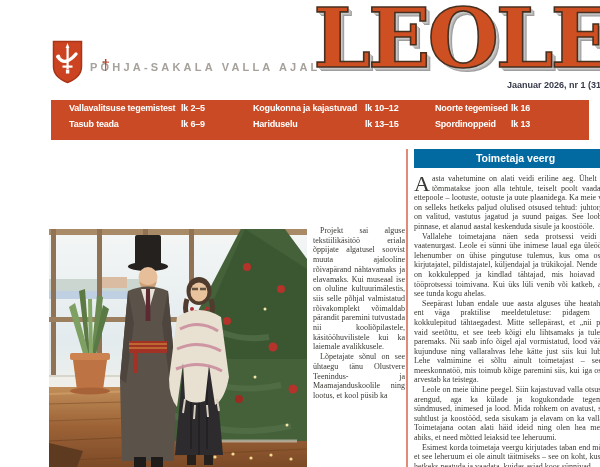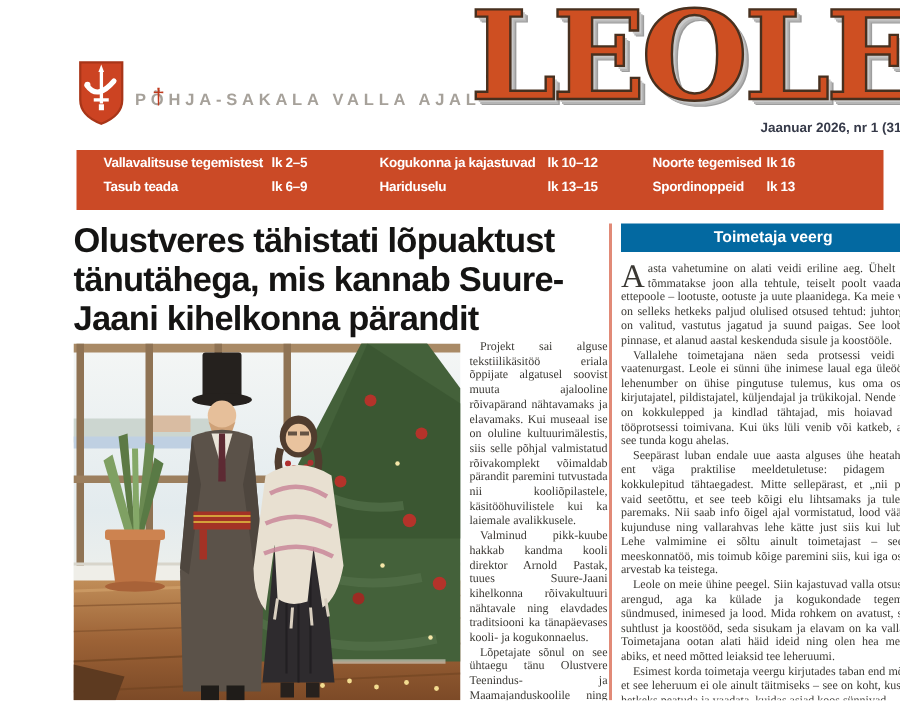--- a/index.html
+++ b/index.html
@@ -78,23 +78,20 @@
     <span>Noorte tegemised</span>
     <span>lk 16</span>
     <span>Tasub teada</span>
     <span>lk 6–9</span>
     <span>Hariduselu</span>
     <span>lk 13–15</span>
     <span>Spordinoppeid</span>
     <span>lk 13</span>
   </div>
 
-  <h2 class="headline">Olustveres tähistati lõpuaktust
-tänutähega, mis kannab Suure-
-Jaani kihelkonna pärandit</h2>
 
   <svg class="photo" viewBox="0 0 258 238" preserveAspectRatio="none">
     <defs>
       <linearGradient id="floorG" x1="0" y1="0" x2="0" y2="1">
         <stop offset="0" stop-color="#c08d58"></stop>
           <stop offset="0.5" stop-color="#9c6236"></stop>
           <stop offset="1" stop-color="#7c4a27"></stop>
       </linearGradient>
       <linearGradient id="winG" x1="0" y1="0" x2="0" y2="1">
         <stop offset="0" stop-color="#f4f6f5"></stop>
@@ -193,21 +190,20 @@
       <path d="M128,88 q22,-14 44,0 l8,60 q-4,22 -14,28 l-6,-40 l-4,36 q-12,4 -20,-2 l-2,-36 l-6,44 q-8,-10 -8,-28 Z" fill="#e8e0d1"></path>
       <path d="M131,100 q19,-10 38,2 M128,120 q22,-10 44,2 M127,140 q24,-10 46,2" stroke="#c9879a" stroke-width="3" fill="none" opacity="0.85"></path>
       <path d="M136,170 l-2,14 M146,176 l-1,14 M158,176 l1,12 M168,170 l2,12" stroke="#d9cfc0" stroke-width="2"></path>
       <rect x="138" y="226" width="9" height="10" fill="#27211d"></rect>
       <rect x="155" y="226" width="9" height="10" fill="#27211d"></rect>
     </g>
   </svg>
 
   <div class="article-col">
     <p>Projekt sai alguse tekstiilikäsitöö eriala õppijate algatusel soovist muuta ajalooline rõivapärand nähtavamaks ja elavamaks. Kui museaal ise on oluline kultuurimälestis, siis selle põhjal valmistatud rõivakomplekt võimaldab pärandit paremini tutvustada nii kooliõpilastele, käsitööhuvilistele kui ka laiemale avalikkusele.</p>
-    <p>Valminud pikk-kuube hakkab kandma kooli direktor Arnold Pastak, tuues Suure-Jaani kihelkonna rõivakultuuri nähtavale ning elavdades traditsiooni ka tänapäevases kooli- ja kogukonnaelus.</p>
     <p>Lõpetajate sõnul on see ühtaegu tänu Olustvere Teenindus- ja Maamajanduskoolile ning lootus, et kool püsib ka</p>
   </div>
 
   <div class="separator"></div>
 
   <div class="editor-col">
     <div class="editor-head">Toimetaja veerg</div>
     <div class="editor-body">
       <p><span class="dropcap">A</span><span>asta vahetumine on alati veidi eriline aeg. Ühelt poolt tõmmatakse joon alla tehtule, teiselt poolt vaadatakse ettepoole – lootuste, ootuste ja uute plaanidega. Ka meie vallas on selleks hetkeks paljud olulised otsused tehtud: juhtorganid on valitud, vastutus jagatud ja suund paigas. See loob hea pinnase, et alanud aastal keskenduda sisule ja koostööle.</span></p>
       <p>Vallalehe toimetajana näen seda protsessi veidi oma vaatenurgast. Leole ei sünni ühe inimese laual ega üleöö. Iga lehenumber on ühise pingutuse tulemus, kus oma osa on kirjutajatel, pildistajatel, küljendajal ja trükikojal. Nende vahel on kokkulepped ja kindlad tähtajad, mis hoiavad kogu tööprotsessi toimivana. Kui üks lüli venib või katkeb, annab see tunda kogu ahelas.</p>

